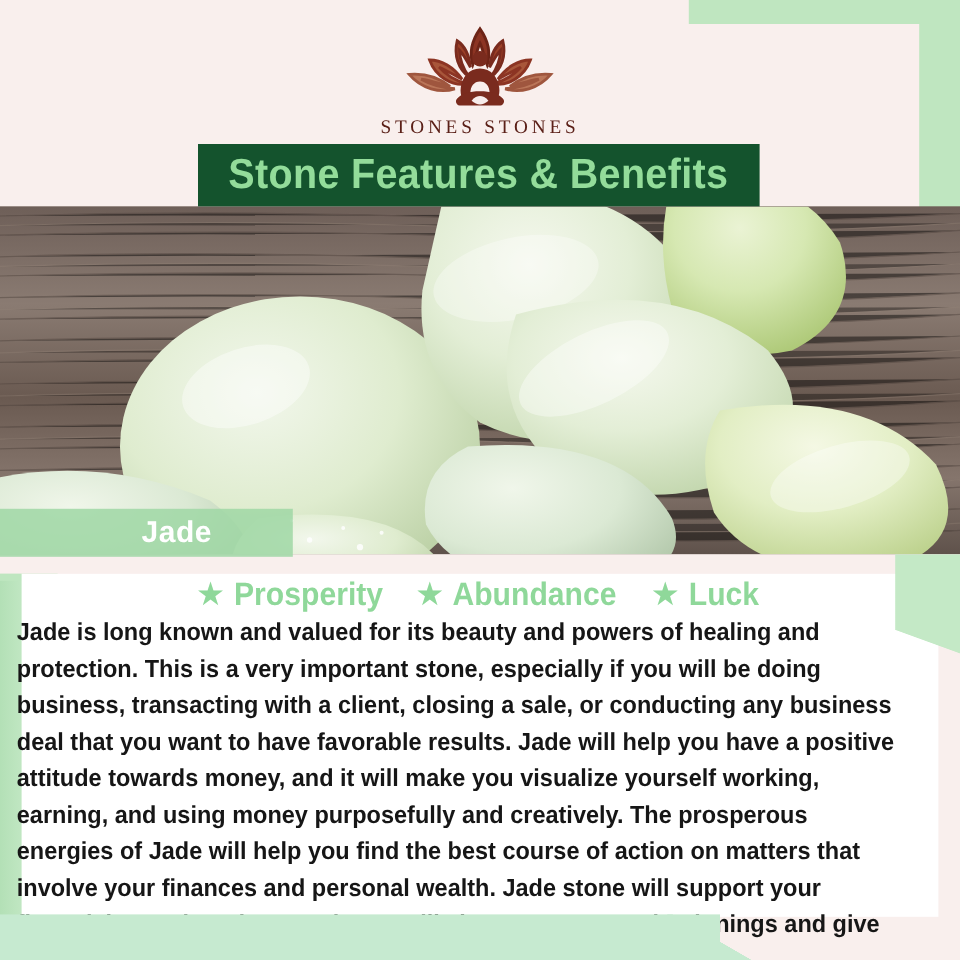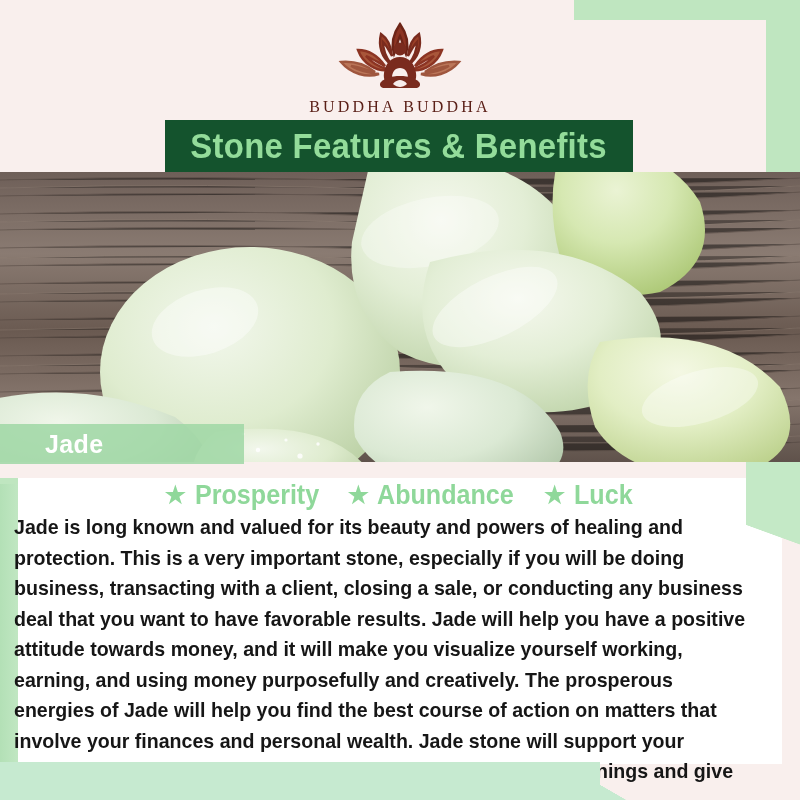--- a/index.html
+++ b/index.html
@@ -55,21 +55,21 @@
   .photo{position:absolute;left:0;top:172px;width:800px;height:290px;overflow:hidden;background:#6b5a52;}
   .photo svg{display:block;width:800px;height:290px;}
 
   
   .jade-bar{
     position:absolute;left:0;top:424px;width:244px;height:40px;
     background:rgba(160,215,165,.86);
     display:flex;align-items:center;z-index:7;
   }
   .jade-label{
-    color:#ffffff;font-size:25px;font-weight:bold;padding-left:45px;
+    color:#ffffff;font-size:25px;font-weight:bold;padding-left:118px;
     letter-spacing:.4px;line-height:1;
   }
 
   
   .pink-strip{position:absolute;left:0;top:462px;width:800px;height:16px;background:#f9efed;z-index:5;}
 
   
   .content{
     position:absolute;left:18px;top:478px;width:764px;height:286px;
     background:#ffffff;z-index:4;
@@ -121,21 +121,21 @@
           <path d="M16 44 C26 56 42 60 54 56 C43 55 33 52 26 48 C34 49 42 52 50 54 C40 46 28 43 16 44 Z" fill="#b56a4a" stroke="#96462c" opacity=".9"></path>
           <path d="M134 44 C124 56 108 60 96 56 C107 55 117 52 124 48 C116 49 108 52 100 54 C110 46 122 43 134 44 Z" fill="#b56a4a" stroke="#96462c" opacity=".9"></path>
         </g>
         <g fill="#7a2b1e">
           <circle cx="75" cy="31" r="6.4"></circle>
           <path d="M75 39 C66 39 60 46 59 55 C58 62 61 67 66 69 C69 70 72 69 73 67 C70 66 67 64 67 60 C67 54 70 50 75 50 C80 50 83 54 83 60 C83 64 80 66 77 67 C78 69 81 70 84 69 C89 67 92 62 91 55 C90 46 84 39 75 39 Z"></path>
           <path d="M56 64 C60 60 66 58 75 58 C84 58 90 60 94 64 C96 66 95 69 92 70 L58 70 C55 69 54 66 56 64 Z"></path>
           <path d="M68 66 C70 63 73 62 75 62 C77 62 80 63 82 66 C80 68 77 69 75 69 C73 69 70 68 68 66 Z" fill="#f7eceb"></path>
         </g>
       </svg>
-      <div class="logo-text">BUDDHA BUDDHA</div>
+      <div class="logo-text">STONES STONES</div>
     </div>
   </div>
 
   <div class="title-banner">
     <div class="title-text">Stone Features &amp; Benefits</div>
   </div>
 
   <div class="photo">
     <svg viewBox="0 0 800 290" preserveAspectRatio="none">
       <defs>

